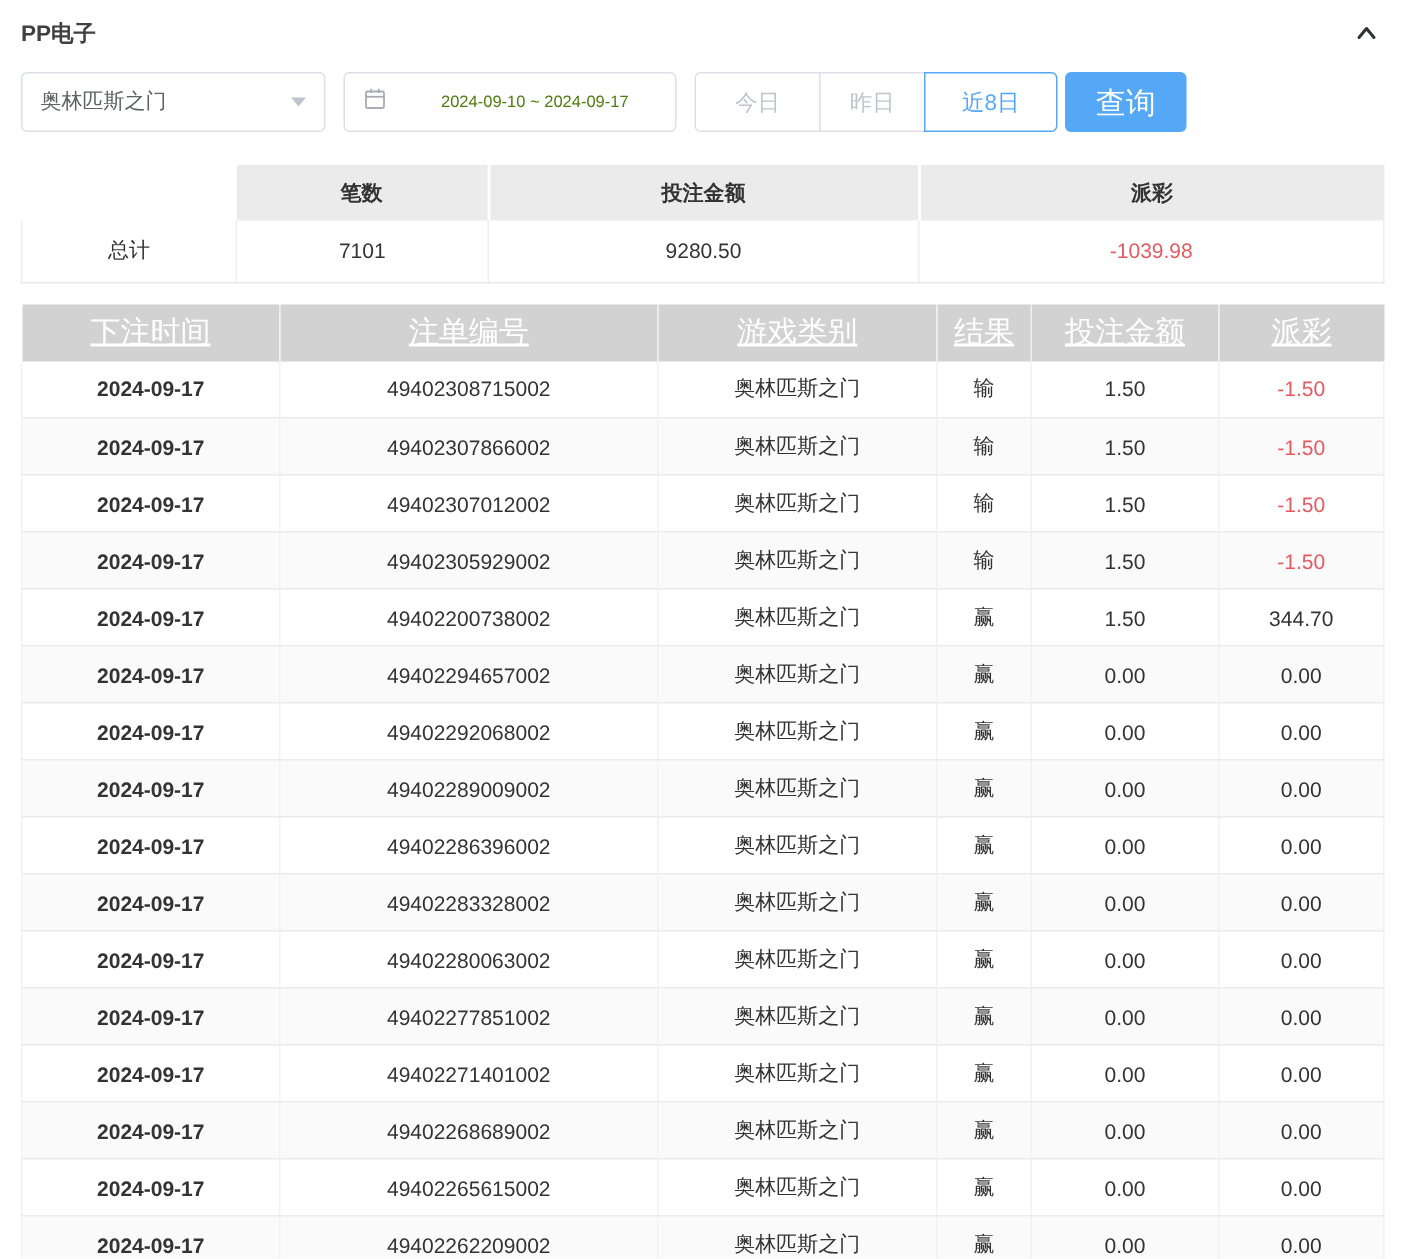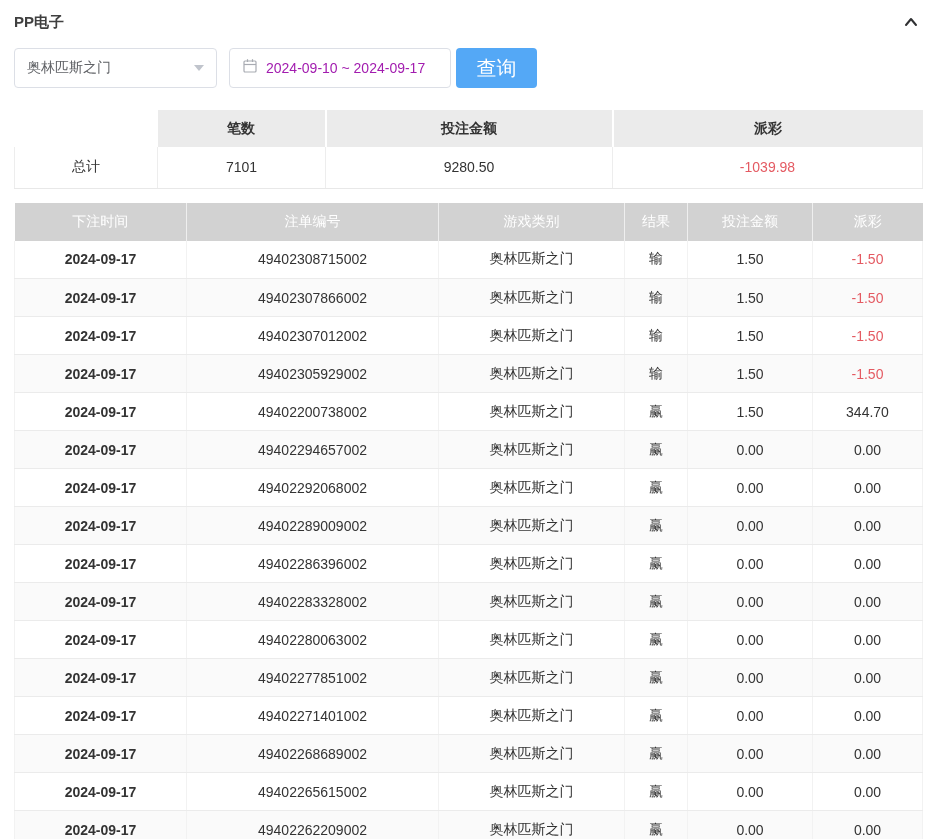--- a/index.html
+++ b/index.html
@@ -14,21 +14,21 @@
 
   
   .filters { display:flex; align-items:center; margin-top:12px; }
   .select-box { width:203px; height:40px; border:1px solid #dcdfe6; border-radius:4px;
     display:flex; align-items:center; justify-content:space-between; padding:0 12px; cursor:pointer; }
   .select-box .sel-val { font-size:14px; color:#606266; }
   .caret { width:0; height:0; border-left:5px solid transparent; border-right:5px solid transparent;
     border-top:6px solid #c0c4cc; }
   .date-box { width:222px; height:40px; border:1px solid #dcdfe6; border-radius:4px;
     display:flex; align-items:center; gap:8px; padding:0 12px; margin-left:12px; cursor:pointer; }
-  .date-box .date-val { font-size:14px; color:#a21caf; }
+  .date-box .date-val { font-size:11px; color:#4d7c0f;margin-left:28px; }
   .btn-group { display:flex; margin-left:12px; }
   .gbtn { height:40px; background:#fff; border:1px solid #dcdfe6; font-size:15px; color:#c0c4cc;
     cursor:pointer; font-family:inherit; }
   .gbtn.first { width:84px; border-radius:4px 0 0 4px; }
   .gbtn.mid { width:71px; margin-left:-1px; }
   .gbtn.active { width:89px; margin-left:-1px; border:1px solid var(--blue); color:var(--blue);
     border-radius:0 4px 4px 0; position:relative; z-index:2; background:#fff; }
   .query-btn { height:40px; width:81px; margin-left:5px; border:none; border-radius:4px;
     background:var(--blue); color:#fff; font-size:20px; cursor:pointer; font-family:inherit; }
 
@@ -39,22 +39,22 @@
     text-align:center; border-right:2px solid #fff; }
   .summary th:last-child { border-right:none; }
   .summary th.blank { background:#fff; border-right:none; }
   .summary td { height:41px; text-align:center; font-size:14px; color:#333;
     border-bottom:1px solid #e8e8e8; border-right:1px solid #ededed; }
   .summary td:first-child { border-left:1px solid #ededed; }
   .neg { color:var(--red) !important; }
 
   
   .bets { margin-top:14px; }
-  .bets thead th { height:38px; background:#d2d2d2; color:#fff; font-weight:normal; font-size:14px;
-    text-align:center; border-right:1px solid rgba(255,255,255,.65); }
+  .bets thead th { height:38px; background:#d2d2d2; color:#fff; font-weight:normal; font-size:20px;
+    text-align:center; border-right:1px solid rgba(255,255,255,.65);text-decoration:underline; }
   .bets thead th:last-child { border-right:none; }
   .bets tbody td { height:38px; text-align:center; font-size:14px; color:#333;
     border-bottom:1px solid #ebebeb; border-right:1px solid #f2f2f2; }
   .bets tbody td:first-child { border-left:1px solid #f2f2f2;font-weight:bold; }
   .bets tbody tr:nth-child(even) { background:#fafafa; }
 </style>
 </head>
 <body>
 
 <div class="page">
@@ -79,20 +79,25 @@
         <svg width="16" height="16" viewBox="0 0 16 16">
           <rect x="2" y="3" width="12" height="11" rx="1" fill="none" stroke="#a8abb2" stroke-width="1.2"></rect>
           <line x1="2" y1="6.5" x2="14" y2="6.5" stroke="#a8abb2" stroke-width="1.2"></line>
           <line x1="5.5" y1="1.2" x2="5.5" y2="4" stroke="#a8abb2" stroke-width="1.2"></line>
           <line x1="10.5" y1="1.2" x2="10.5" y2="4" stroke="#a8abb2" stroke-width="1.2"></line>
         </svg>
       </span>
       <span class="date-val">2024-09-10 ~ 2024-09-17</span>
     </div>
 
+    <div class="btn-group">
+      <button class="gbtn first">今日</button>
+      <button class="gbtn mid">昨日</button>
+      <button class="gbtn active">近8日</button>
+    </div>
 
     <button class="query-btn">查询</button>
   </div>
 
   <table class="summary">
     <colgroup>
         <col style="width:143px">
         <col style="width:168px">
         <col style="width:287px">
         <col style="width:310px">

